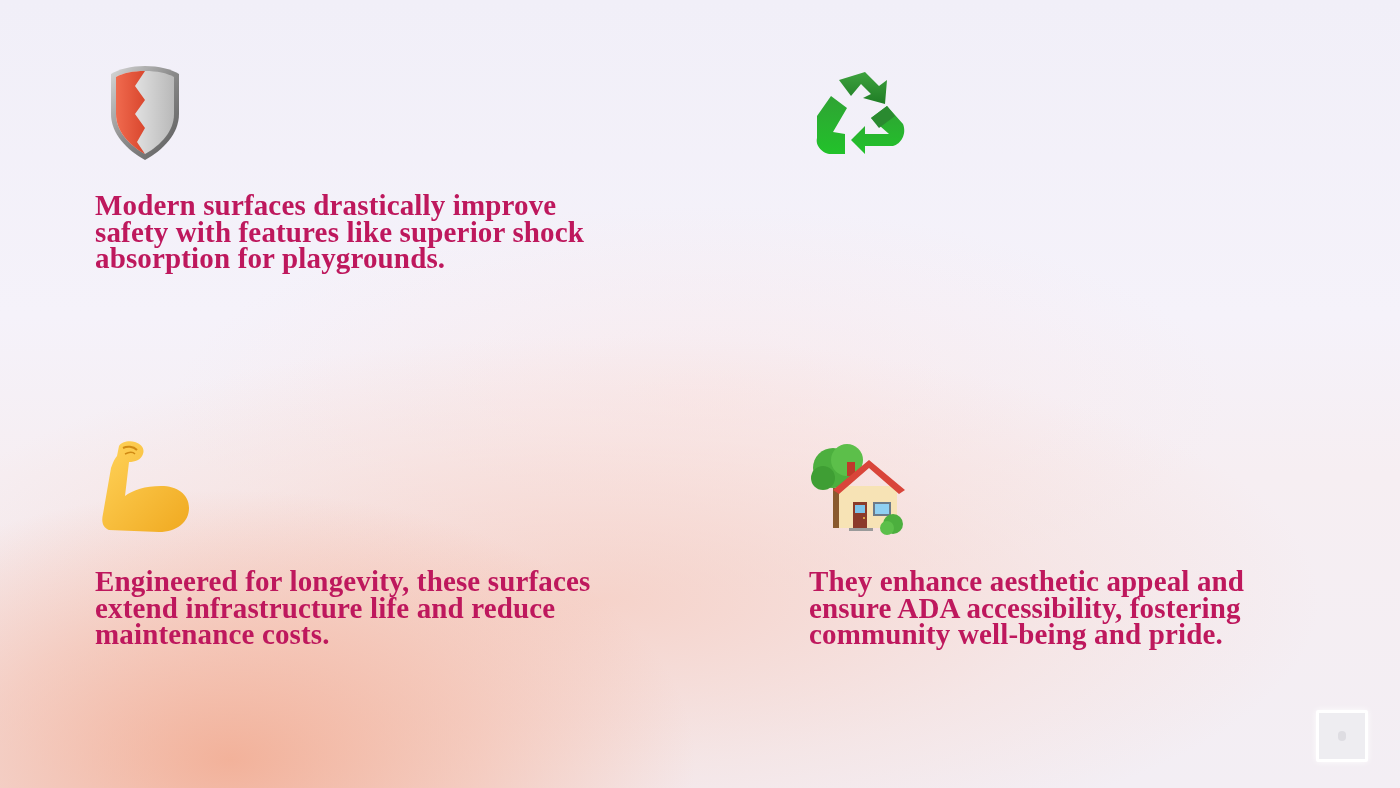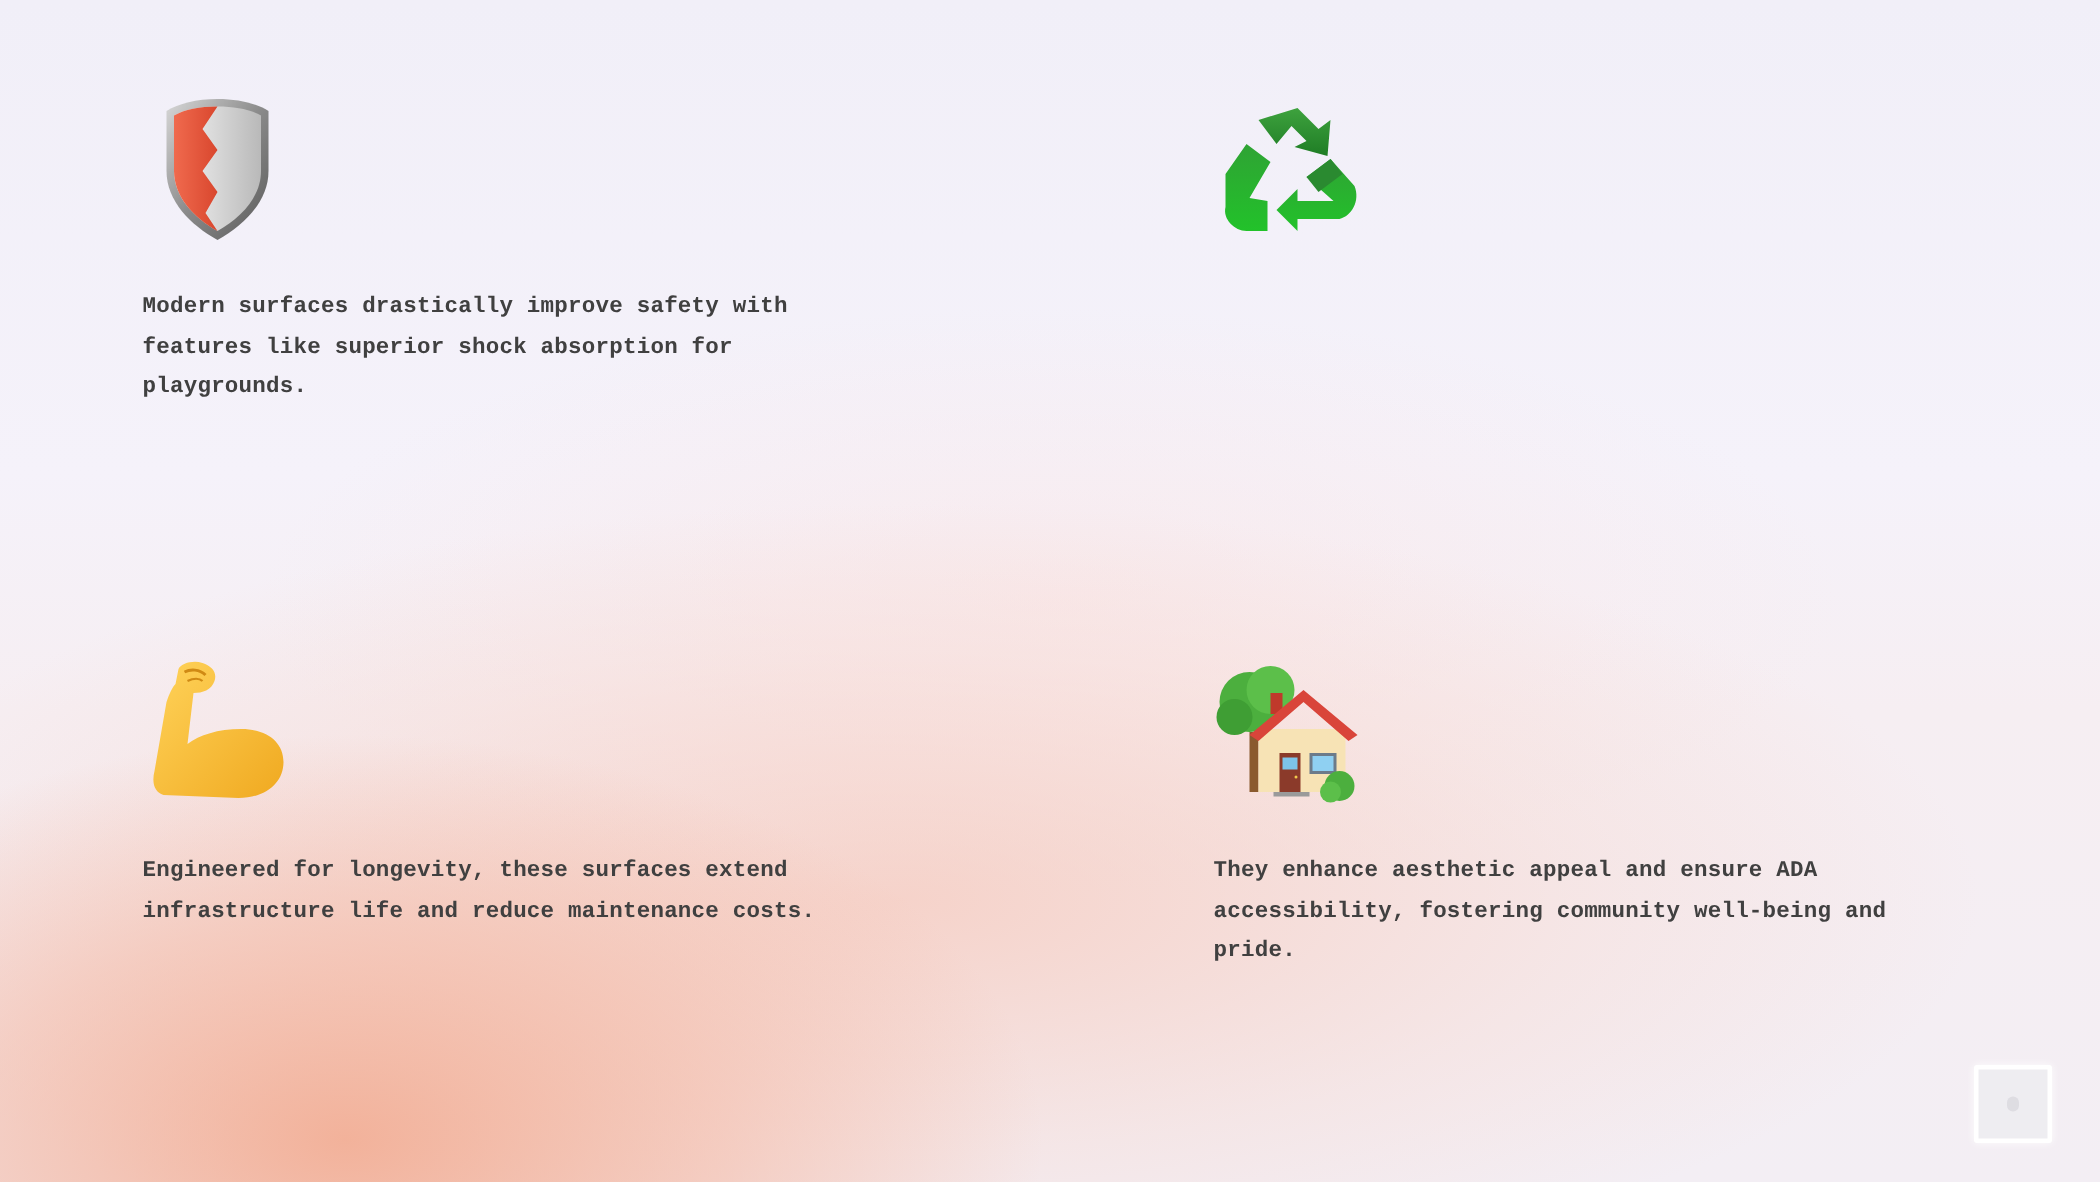--- a/index.html
+++ b/index.html
@@ -37,25 +37,25 @@
     .card.c3 { left: 95px; top: 438px; }
     .card.c4 { left: 809px; top: 438px; }
     .icon {
       width: 100px;
       height: 100px;
       display: block;
     }
     .icon svg { width: 100%; height: 100%; display: block; }
     .text {
       margin-top: 30px;
-      font-family: Liberation Mono, monospace;
+      font-family: Liberation Serif, serif;
       font-weight: bold;
-      font-size: 15px;
+      font-size: 29px;
       line-height: 26.5px;
-      color: #404040;
+      color: #be185d;
       letter-spacing: 0.15px;
       width: 510px;
     }
     .card.c3 .text, .card.c4 .text { margin-top: 30px; }
     .corner-btn {
       position: absolute;
       left: 1316px;
       top: 710px;
       width: 52px;
       height: 52px;

